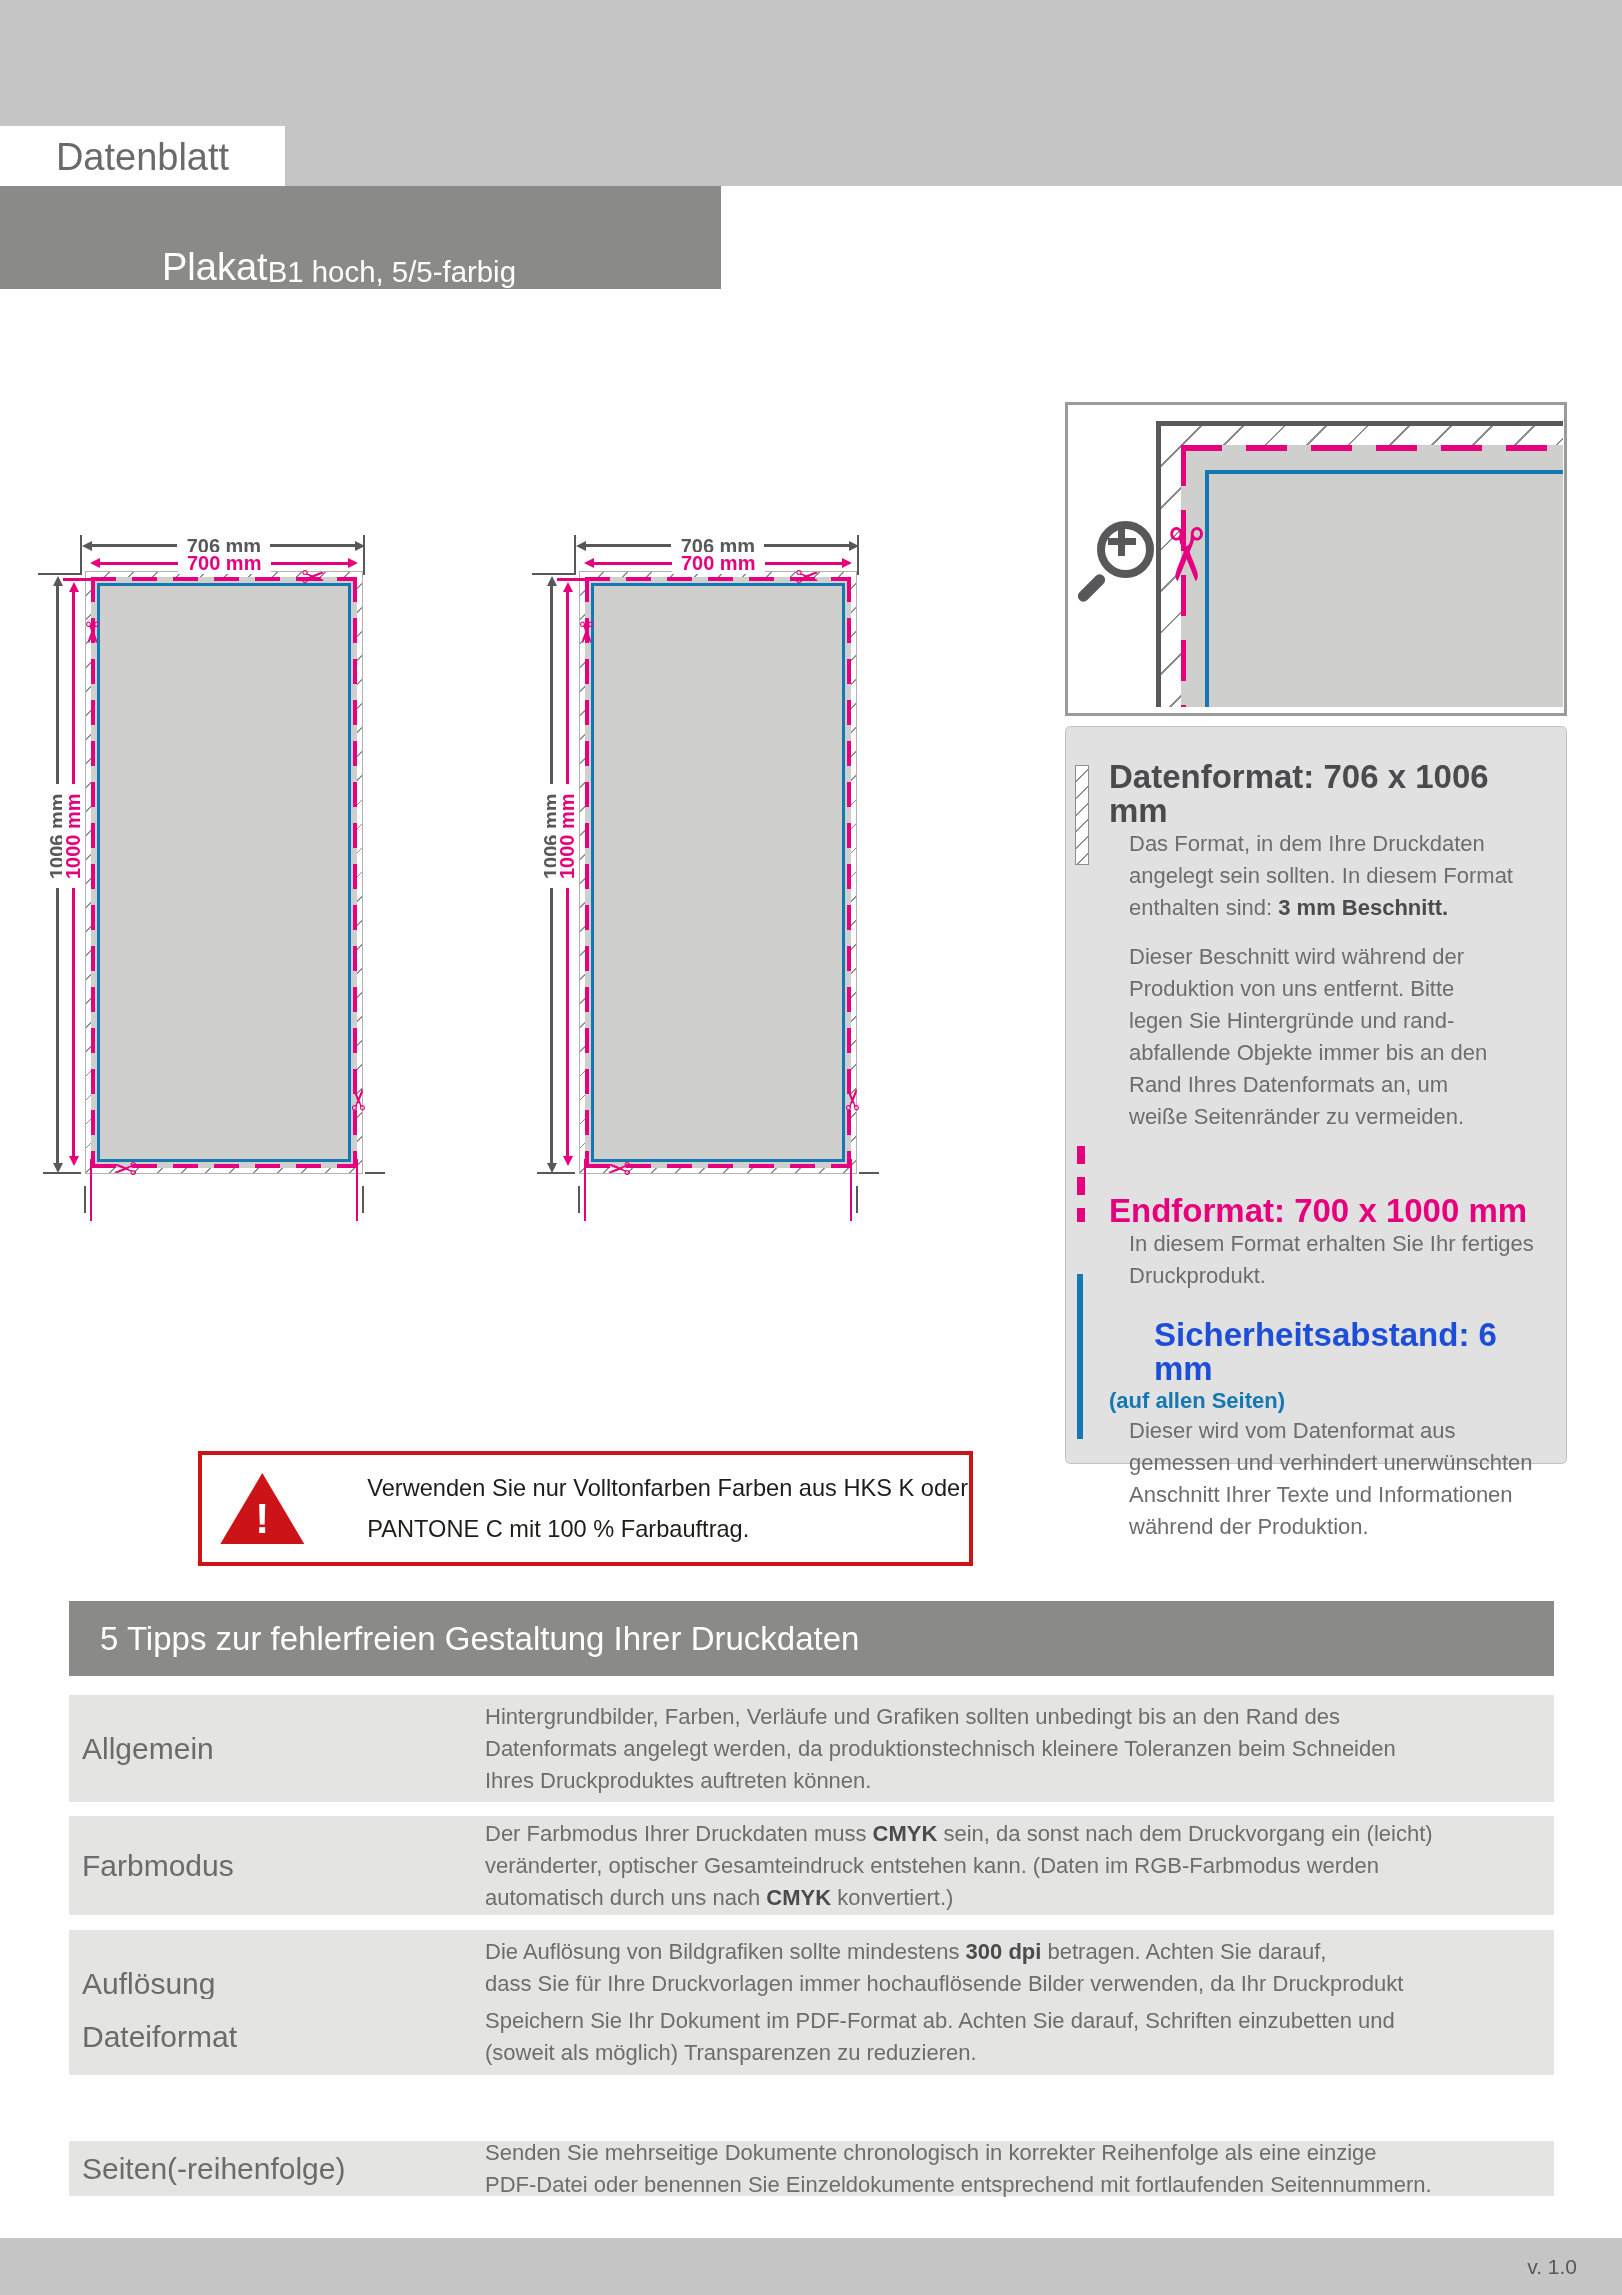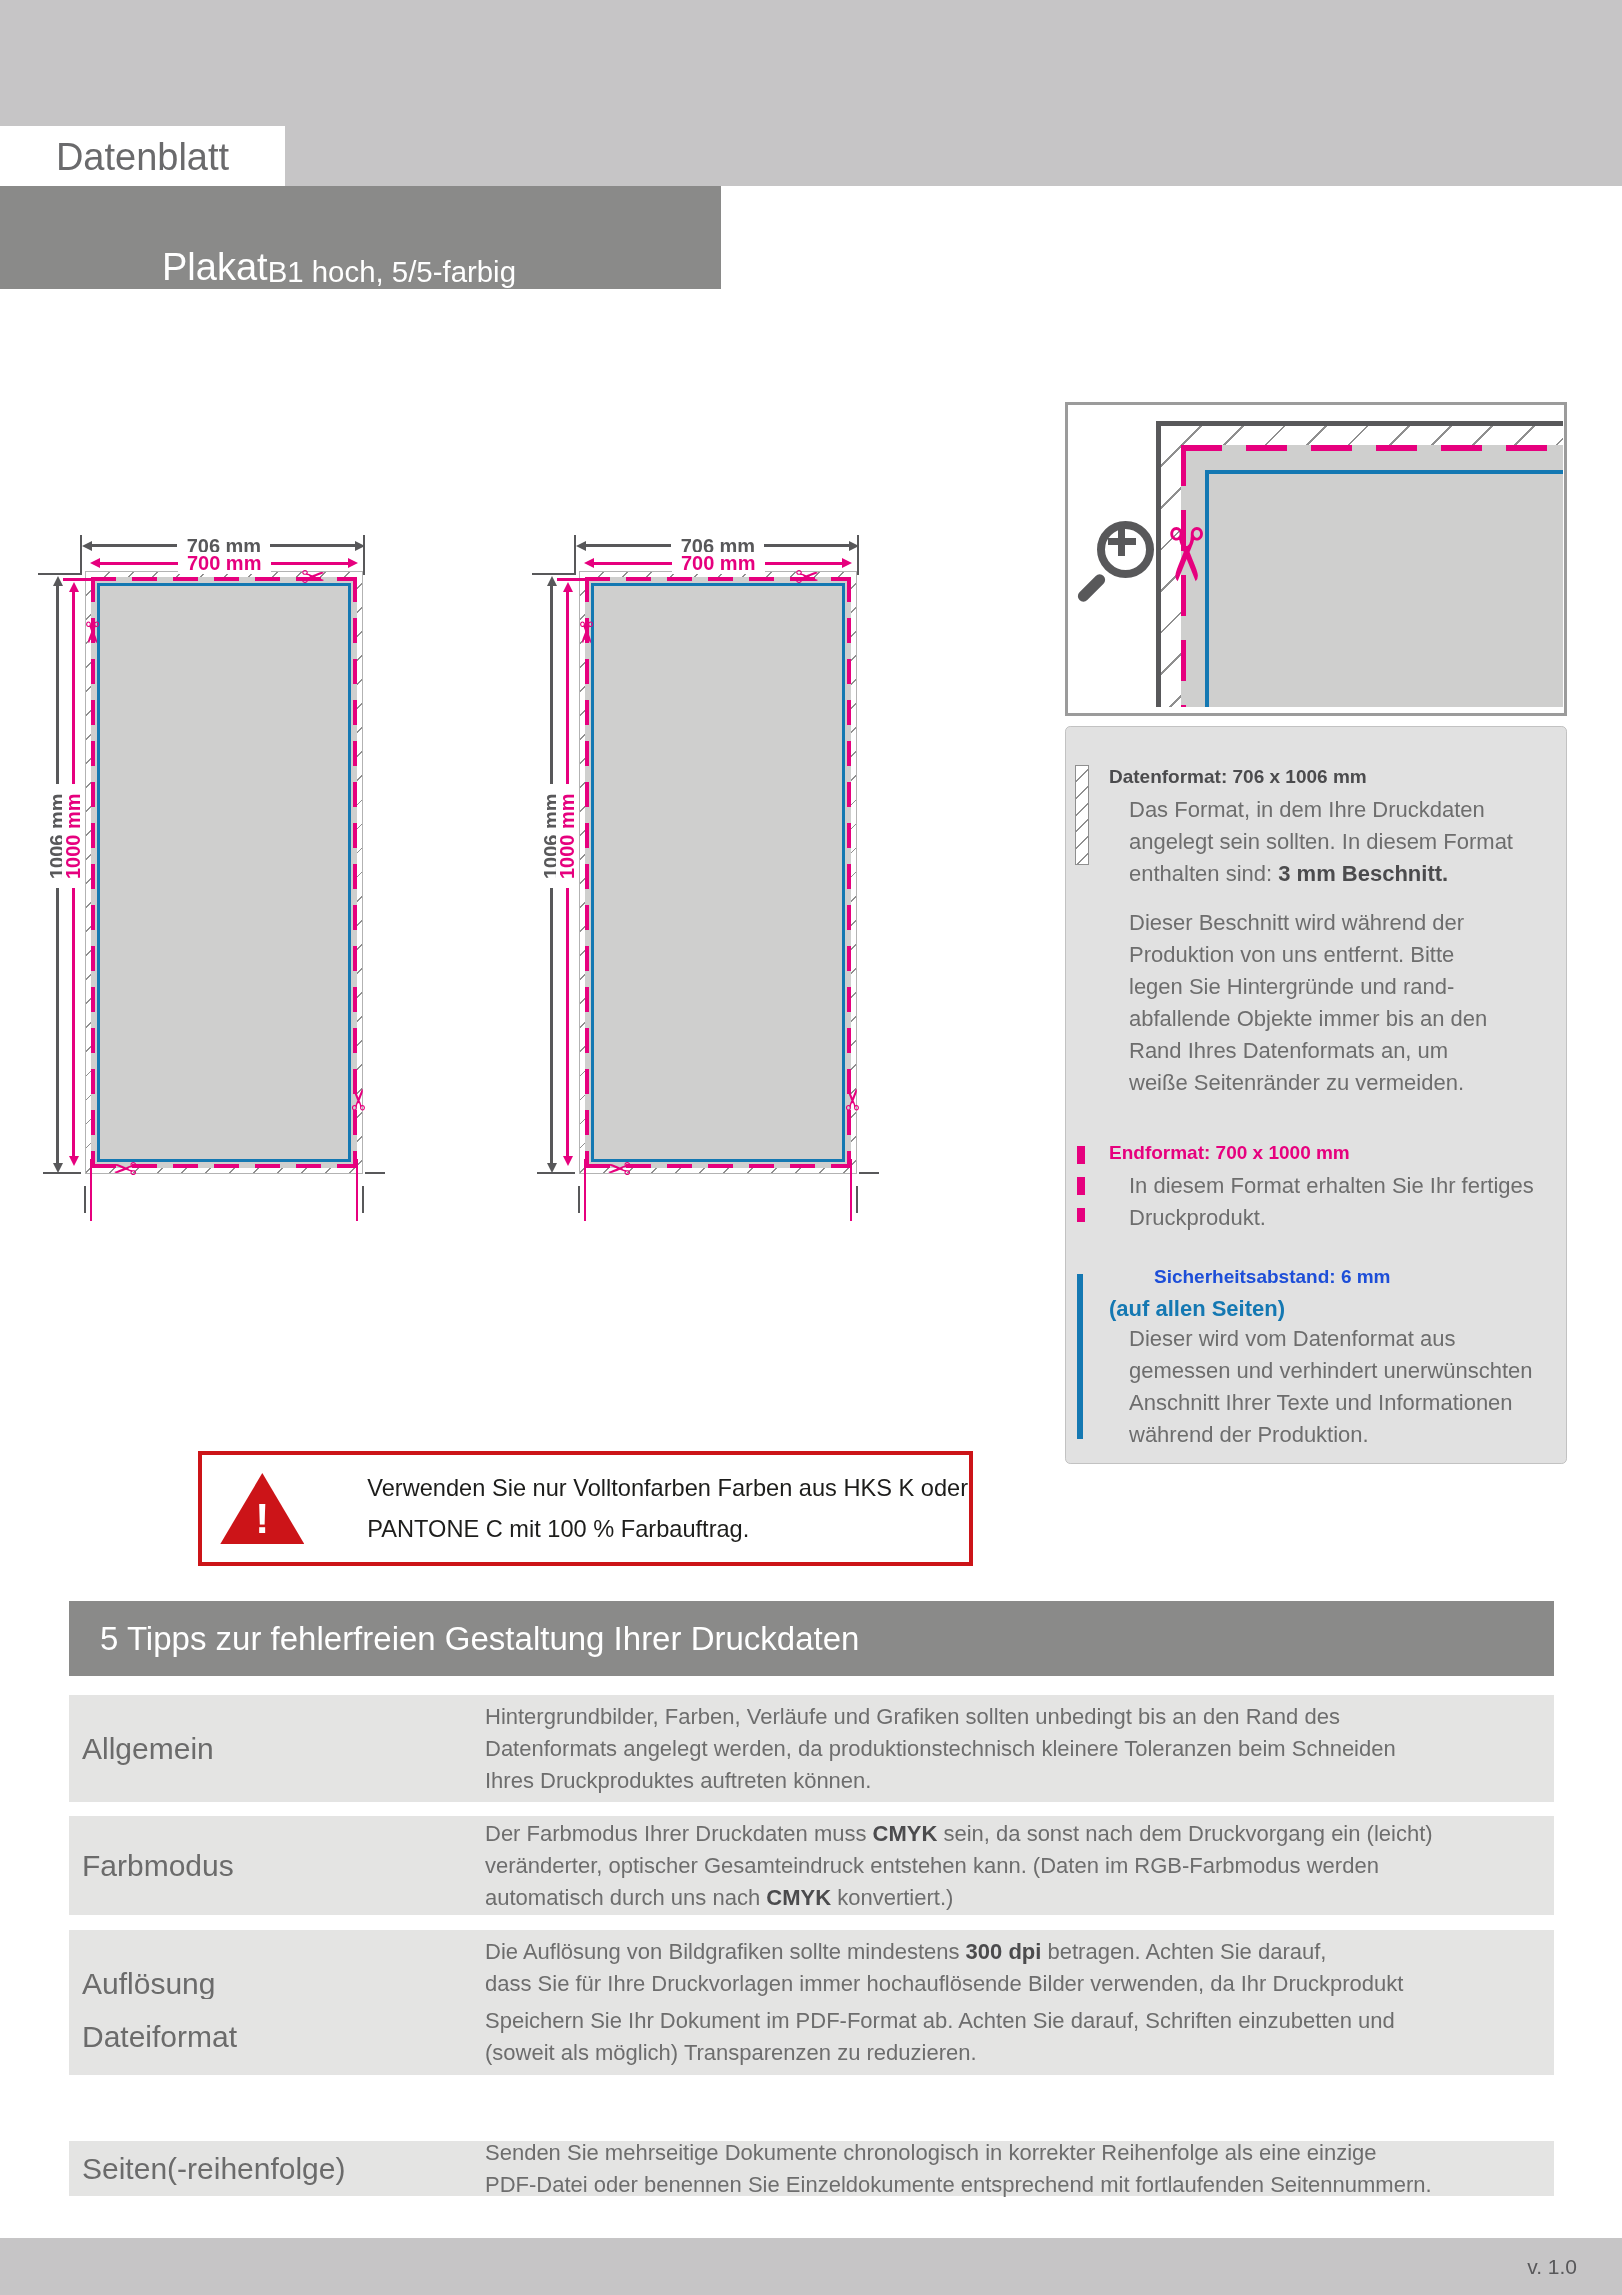--- a/index.html
+++ b/index.html
@@ -105,23 +105,23 @@
             border-radius:50%;background:#ffffff;}
   .mag-plus-h{position:absolute;left:23px;top:17px;width:27.5px;height:7.2px;background:#58585a;}
   .mag-plus-v{position:absolute;left:33px;top:7.2px;width:7.2px;height:27.5px;background:#58585a;}
   .mag-handle{position:absolute;left:1.3px;top:50px;width:11px;height:34px;background:#58585a;
               border-radius:5.9px;transform:rotate(45deg);}
 
   
   .infopanel{position:absolute;left:1065px;top:726px;width:502px;height:738px;
              background:#e1e1e1;border:1.3px solid #c2c2c2;border-radius:5.2px;box-sizing:border-box;
              padding:33px 26px 0 43px;}
-  .infopanel .ih{font-size:19px;font-weight:bold;line-height:34px;margin:0;}
+  .infopanel .ih{font-size:33px;font-weight:bold;line-height:34px;margin:0;}
   .ih.dark{color:#4b4b4d;}
-  .ih.mag{color:#e6007e;}
+  .ih.mag{color:#e6007e;margin-top:24px;}
   .ih.blue{color:#1d4ed8;margin-left:45px;}
   .infopanel .bl{font-size:22px;line-height:32px;color:#6d6d6d;margin-left:20px;}
   .infopanel .bl b{color:#4b4b4d;}
   .infopanel .sub{font-size:22px;line-height:29px;color:#1478b2;font-weight:bold;}
   .sp26{height:17px;} .sp64{height:37px;} .sp46{height:26px;}
   .ip-icon{position:absolute;}
   .icon-hatchbar{left:9.2px;top:38px;width:11.8px;height:98px;border:0.7px solid #8f8f8f;
       background:repeating-linear-gradient(135deg,#ffffff 0 10.5px,#8f8f8f 10.5px 11.8px);}
   .icon-dash3{left:10.5px;top:419px;width:8.5px;height:76px;
       background:repeating-linear-gradient(180deg,#e6007e 0 17.7px,transparent 17.7px 31px);}

